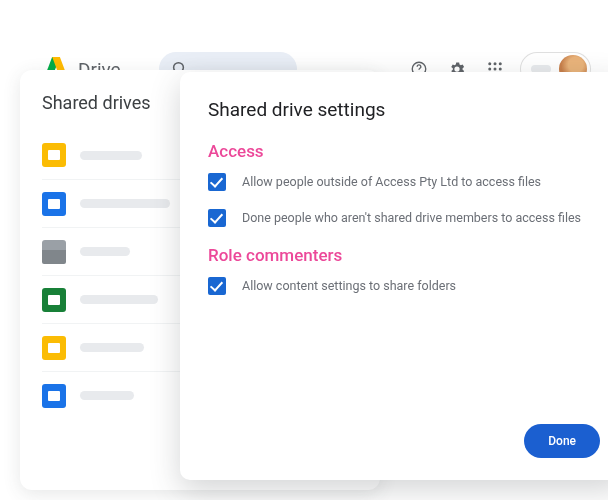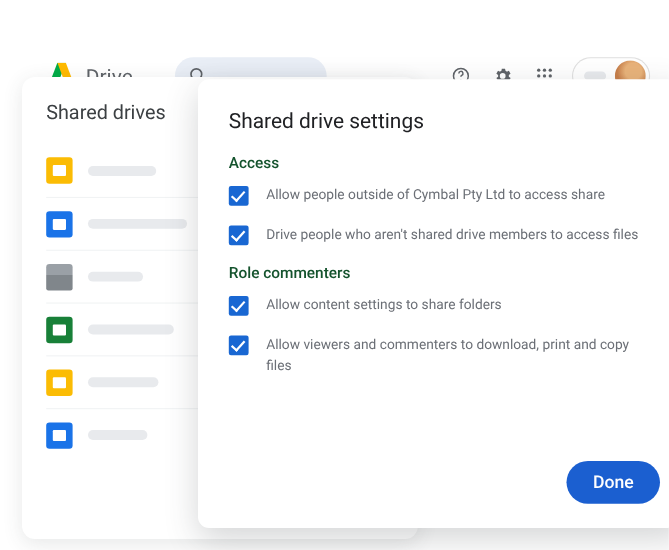--- a/index.html
+++ b/index.html
@@ -28,26 +28,26 @@
     .file-icon.blue { background:#1a73e8; }
     .file-icon.gray { background:#9aa0a6; }
     .file-icon.green { background:#188038; }
     .file-icon .innermark { width:12px; height:10px; background:#fff; border-radius:1px; }
     .file-icon.gray { border-radius:3px 3px 2px 2px; background:linear-gradient(#9aa0a6 40%, #80868b 40%); }
     .skeleton { height:9px; background:#e8eaed; border-radius:5px; }
 
     
     .dialog { position:absolute; left:180px; top:72px; width:444px; height:408px; background:#fff; border-radius:10px; box-shadow:0 10px 30px rgba(60,64,67,.22); padding:26px 28px 20px; }
     .dialog h1 { font-size:19px; font-weight:400; color:#202124; margin-bottom:20px; }
-    .section-label { font-size:14px; font-weight:500; color:#14532d; margin:10px 0 12px; }
+    .section-label { font-size:17px; font-weight:500; color:#ec4899; margin:10px 0 12px; }
     .option { display:flex; align-items:flex-start; gap:16px; margin:12px 0 18px; }
     .cb { width:18px; height:18px; background:#1967d2; border-radius:2px; position:relative; flex-shrink:0; }
     .cb::after { content:""; position:absolute; left:5px; top:1.5px; width:5px; height:10px; border:solid #fff; border-width:0 2px 2px 0; transform:rotate(42deg); }
     .option span { font-size:12.5px; color:#6b6f76; line-height:1.45; }
-    .done { position:absolute; right:24px; bottom:22px; background:#1b5fd0; color:#fff; border:none; border-radius:22px; padding:10px 24px; font-size:16px; font-weight:500; cursor:pointer; }
+    .done { position:absolute; right:24px; bottom:22px; background:#1b5fd0; color:#fff; border:none; border-radius:22px; padding:10px 24px; font-size:12px; font-weight:500; cursor:pointer; }
   </style>
 </head>
 <body>
 
 <div class="header">
   <div class="drive-logo">
     <svg viewBox="0 0 87 78">
       <path d="M6 66l8 12h59l8-12H6z" fill="#2684FC"></path>
       <path d="M56 0H31L6 66h25L56 0z" fill="#00AC47"></path>
       <path d="M56 0l25 66H56L31 0h25z" fill="#FFBA00"></path>
@@ -129,31 +129,27 @@
       <span class="skeleton" style="width:54px"></span>
     </div>
 </div>
 
 <div class="dialog">
   <h1>Shared drive settings</h1>
 
   <div class="section-label">Access</div>
   <label class="option">
     <span class="cb"></span>
-    <span>Allow people outside of Cymbal Pty Ltd to access share</span>
+    <span>Allow people outside of Access Pty Ltd to access files</span>
   </label>
   <label class="option">
     <span class="cb"></span>
-    <span>Drive people who aren't shared drive members to access files</span>
+    <span>Done people who aren't shared drive members to access files</span>
   </label>
 
   <div class="section-label">Role commenters</div>
   <label class="option">
     <span class="cb"></span>
     <span>Allow content settings to share folders</span>
   </label>
-  <label class="option">
-    <span class="cb"></span>
-    <span>Allow viewers and commenters to download, print and copy files</span>
-  </label>
 
   <button class="done">Done</button>
 </div>
 
 </body></html>

